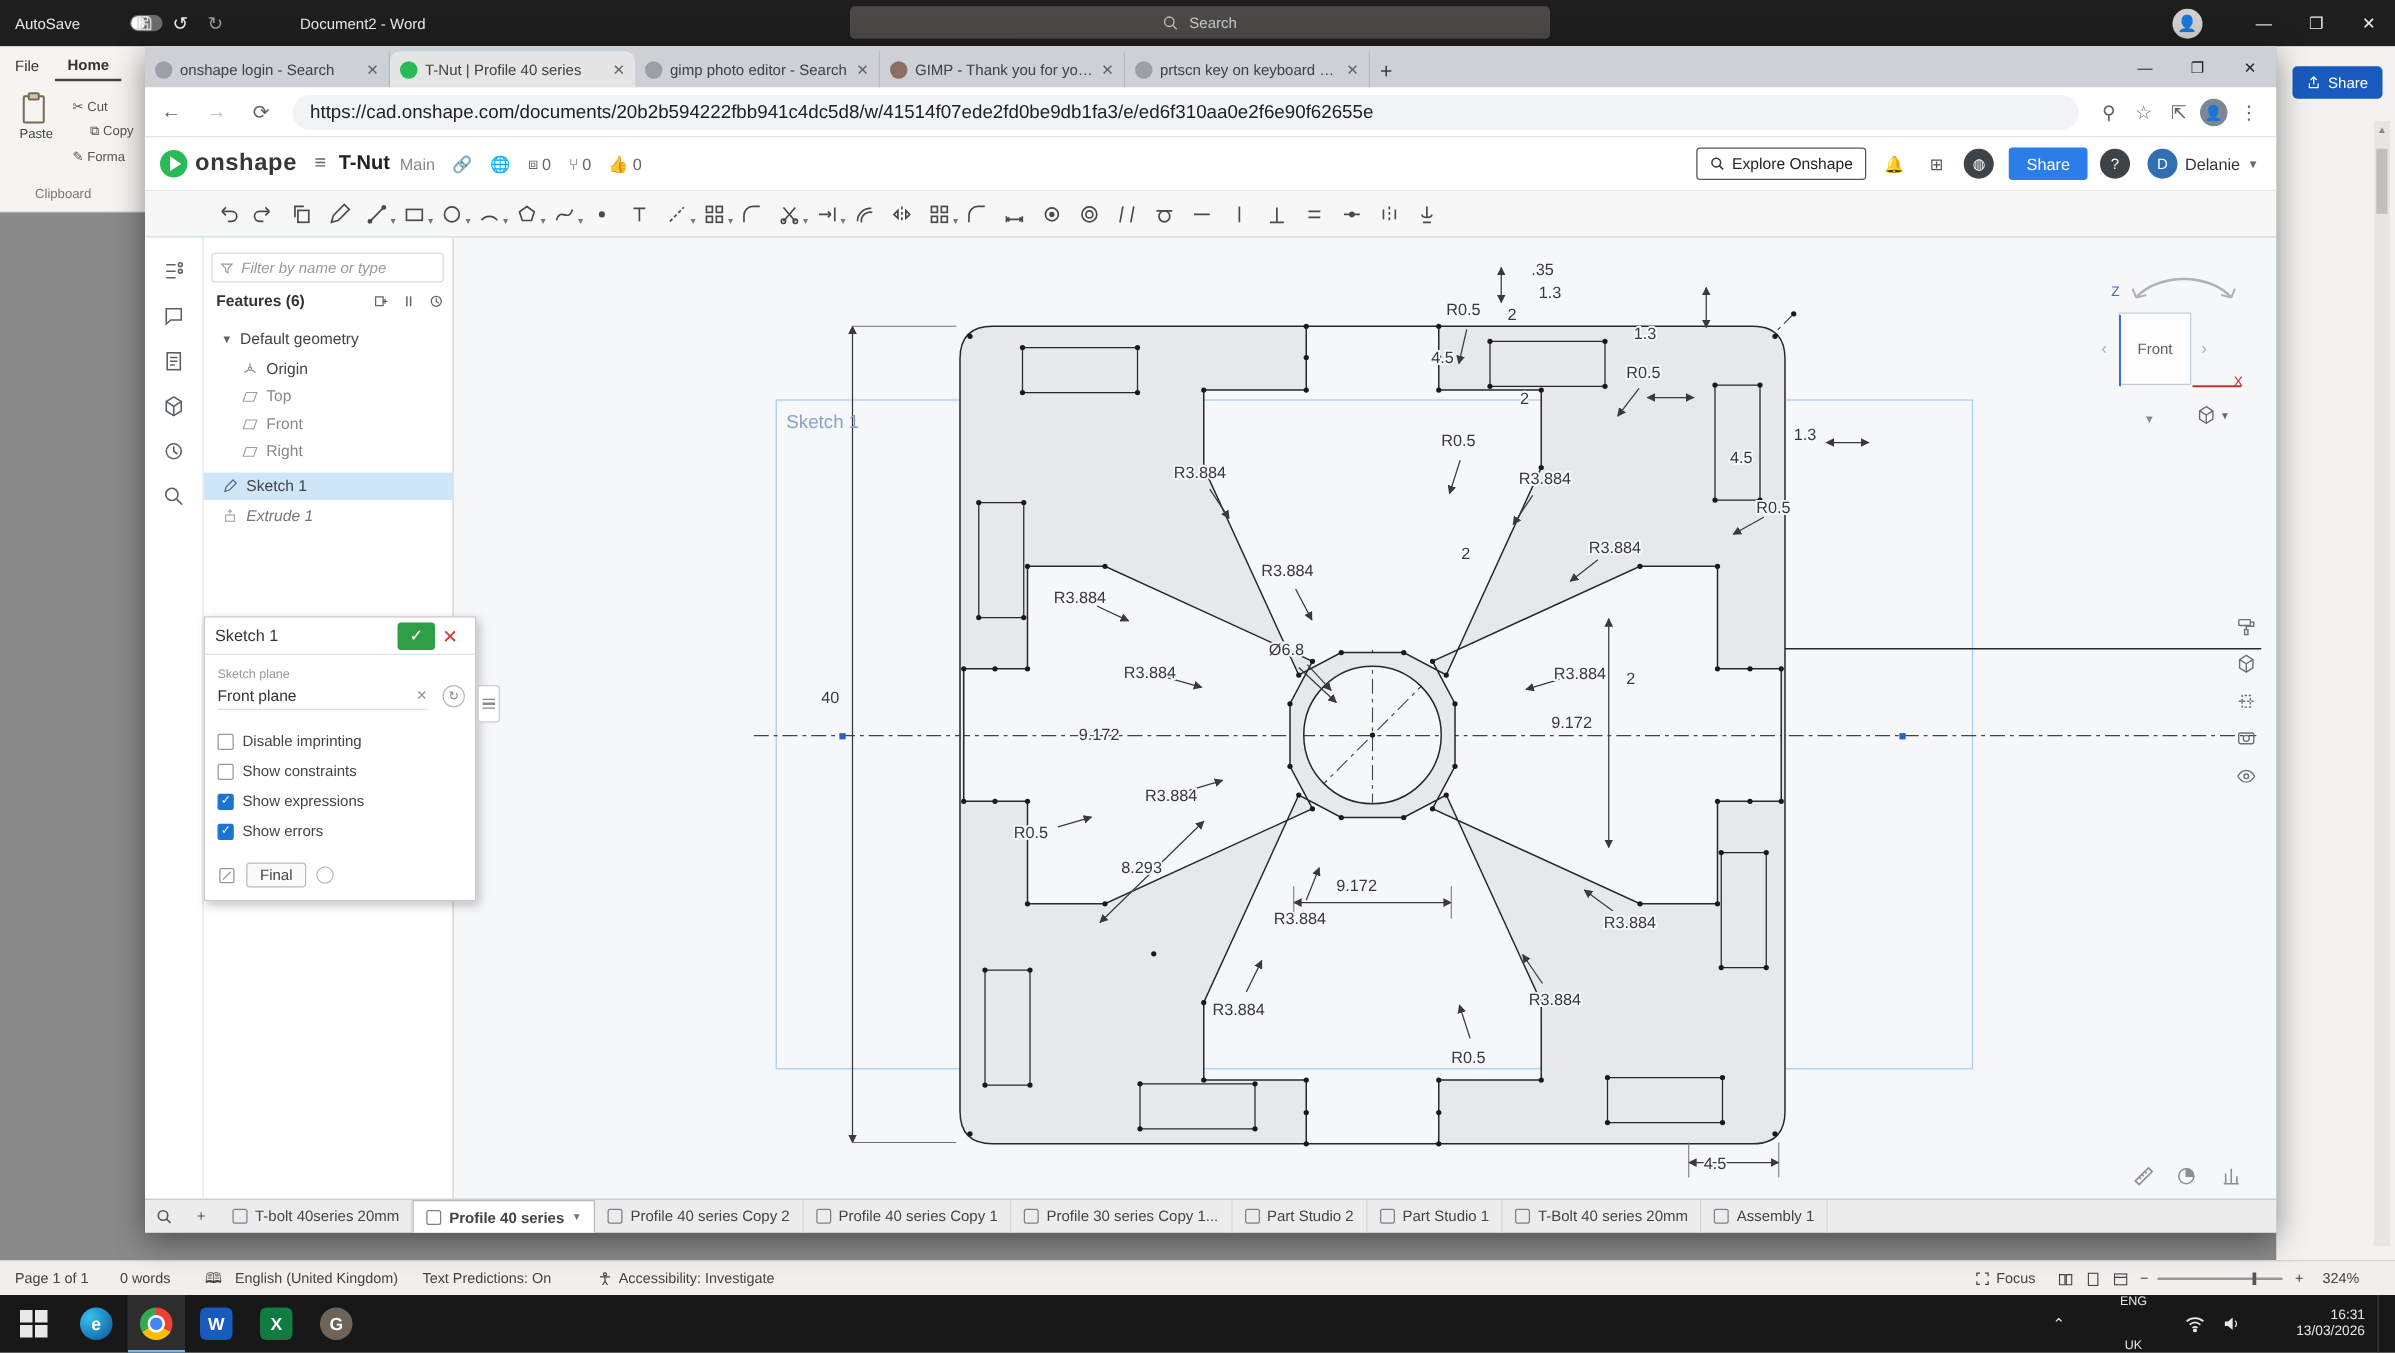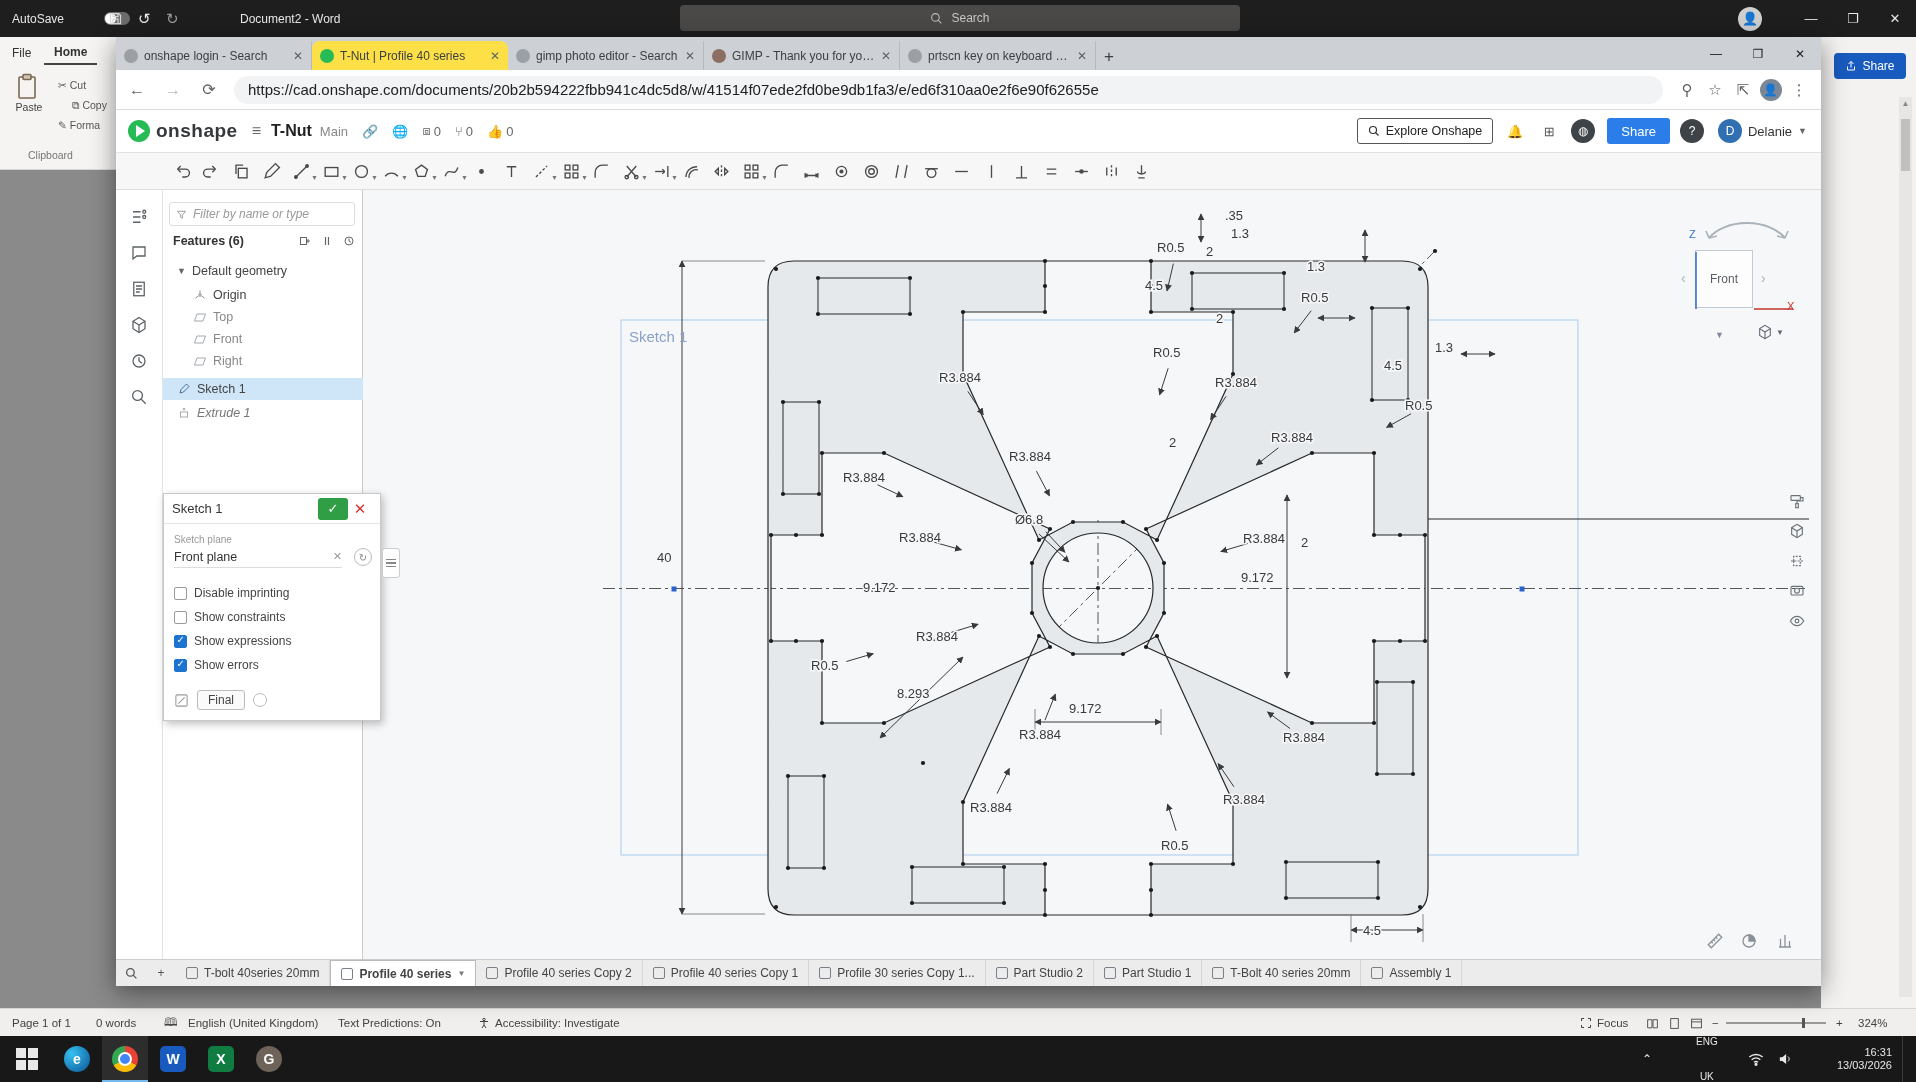--- a/index.html
+++ b/index.html
@@ -30,21 +30,21 @@
   .tb-ic{position:absolute;top:0;width:46px;height:46px;display:flex;align-items:center;justify-content:center;}
   .tb-ic.active{background:#2d2d2d;box-shadow:inset 0 -2px 0 #76b9ed;}
   .startgrid{display:grid;grid-template-columns:10px 10px;grid-template-rows:10px 10px;gap:2px;}
   .startgrid div{background:#e8e8e8;}
   .appdot{width:26px;height:26px;border-radius:50%;display:flex;align-items:center;justify-content:center;font-weight:bold;font-size:14px;color:#fff;}
   .tray{position:absolute;top:0;height:46px;display:flex;align-items:center;color:#e8e8e8;}
   
   #chrome{left:116px;top:37px;width:1705px;height:949px;background:#fff;box-shadow:0 6px 24px rgba(0,0,0,.45);}
   #tabstrip{left:0;top:0;width:1705px;height:33px;background:#cdd0d4;display:flex;align-items:flex-end;}
   .ctab{width:196px;height:29px;display:flex;align-items:center;padding:0 8px;font-size:12px;color:#3c4043;gap:6px;border-right:1px solid #b7babd;margin-top:34px;}
-  .ctab.active{background:#fde047;border-radius:8px 8px 0 0;border-right:none;}
+  .ctab.active{background:#e5e5e5;border-radius:8px 8px 0 0;border-right:none;}
   .ctab .lbl{flex:1;white-space:nowrap;overflow:hidden;text-overflow:ellipsis;}
   .fav{width:14px;height:14px;border-radius:50%;flex:none;}
   .tabx{color:#5f6368;font-size:12px;flex:none;}
   #newtab{width:26px;height:26px;display:flex;align-items:center;justify-content:center;color:#3c4043;font-size:17px;}
   .cwinbtns{position:absolute;right:0;top:0;height:33px;display:flex;}
   .cwinbtns div{width:42px;height:33px;display:flex;align-items:center;justify-content:center;color:#202124;font-size:12px;}
   #urlrow{left:0;top:33px;width:1705px;height:40px;background:#fff;border-bottom:1px solid #dadce0;display:flex;align-items:center;}
   .navic{width:30px;height:30px;display:flex;align-items:center;justify-content:center;font-size:16px;color:#5f6368;margin-left:6px;}
   .navic.dis{color:#b8bbbe;}
   #omnibox{flex:1;height:28px;background:#f1f3f4;border-radius:14px;margin:0 10px;display:flex;align-items:center;padding:0 14px;font-size:15px;color:#202124;white-space:nowrap;overflow:hidden;}

